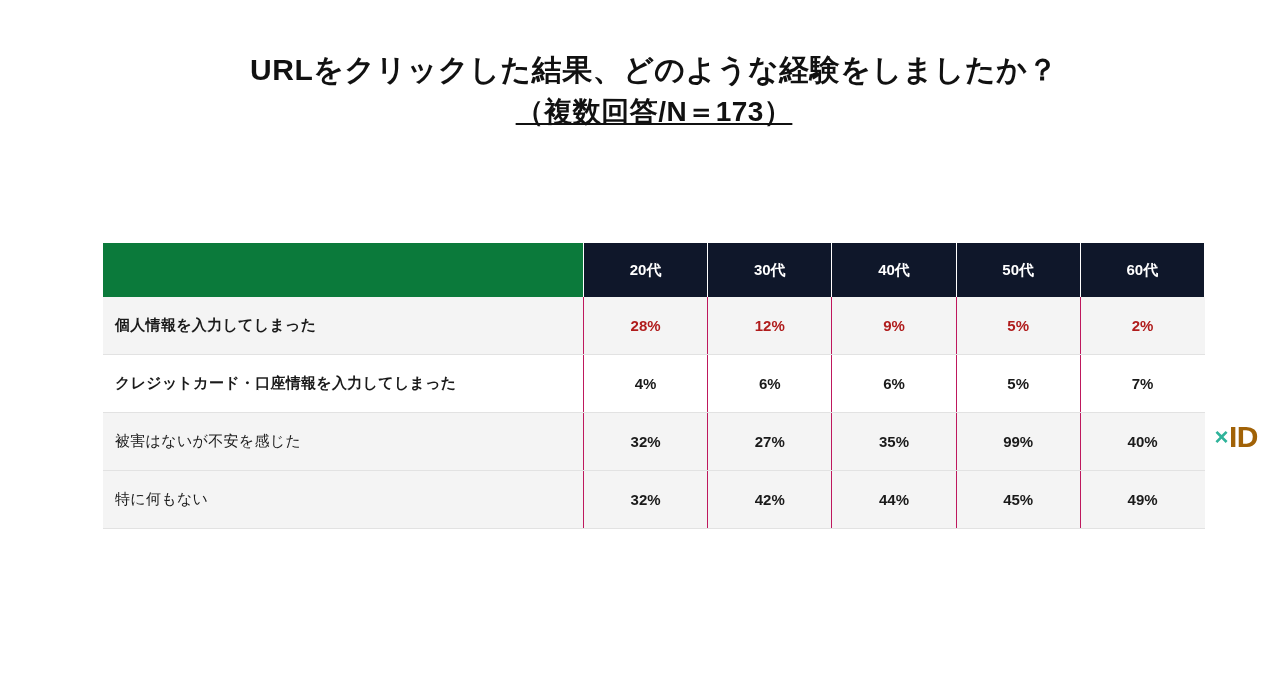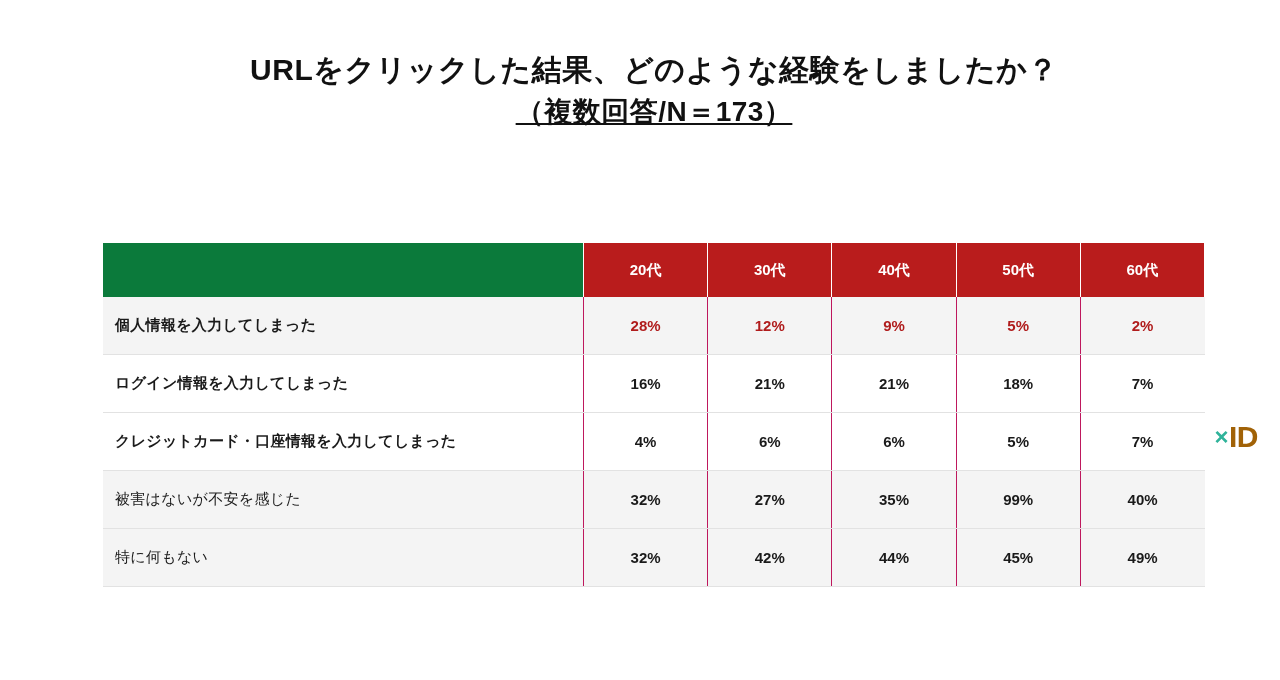--- a/index.html
+++ b/index.html
@@ -42,21 +42,21 @@
     left: 89px;
     top: 243px;
     width: 1102px;
   }
   table.survey {
     border-collapse: collapse;
     width: 1102px;
     table-layout: fixed;
   }
   table.survey thead th {
-    background: #b91c1c;
+    background: #0f172a;
     color: #ffffff;
     font-size: 15px;
     font-weight: bold;
     height: 52px;
     vertical-align: middle;
     border-right: 1px solid #ffffff;
   }
   table.survey thead th.label-head {
     background: #0b7a3b;
     width: 478px;
@@ -142,28 +142,20 @@
       <tbody>
         <tr class="shaded">
           <td class="rowlabel bold-label">個人情報を入力してしまった</td>
           <td class="val highlight">28%</td>
           <td class="val highlight">12%</td>
           <td class="val highlight">9%</td>
           <td class="val highlight">5%</td>
           <td class="val highlight">2%</td>
         </tr>
         <tr class="plain">
-          <td class="rowlabel bold-label">ログイン情報を入力してしまった</td>
-          <td class="val">16%</td>
-          <td class="val">21%</td>
-          <td class="val">21%</td>
-          <td class="val">18%</td>
-          <td class="val">7%</td>
-        </tr>
-        <tr class="plain">
           <td class="rowlabel bold-label">クレジットカード・口座情報を入力してしまった</td>
           <td class="val">4%</td>
           <td class="val">6%</td>
           <td class="val">6%</td>
           <td class="val">5%</td>
           <td class="val">7%</td>
         </tr>
         <tr class="shaded">
           <td class="rowlabel normal-label">被害はないが不安を感じた</td>
           <td class="val">32%</td>

